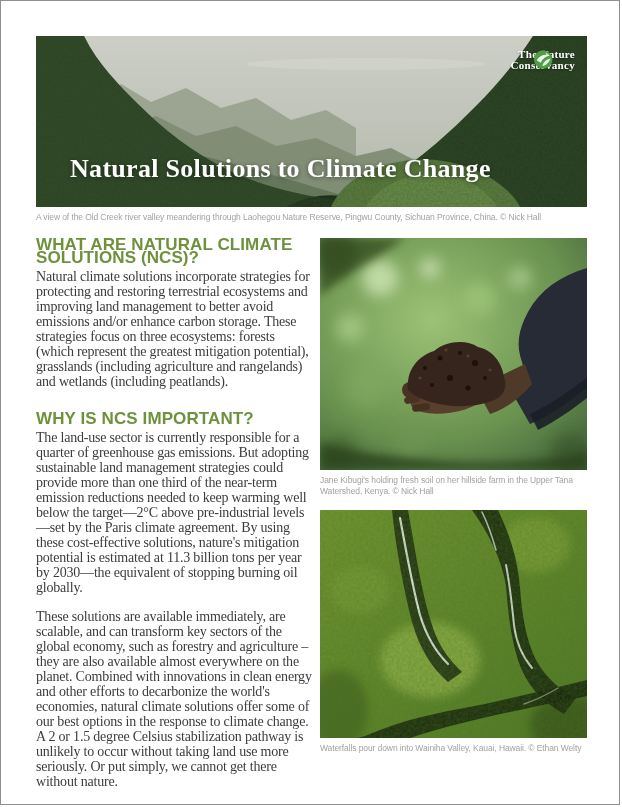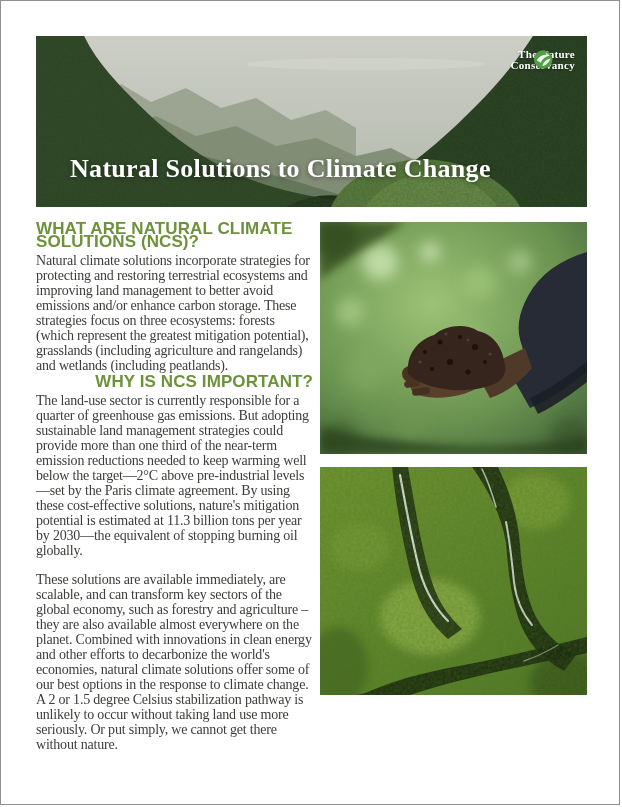--- a/index.html
+++ b/index.html
@@ -36,21 +36,21 @@
   }
   
   .content{display:flex;justify-content:space-between;margin-top:15px;width:551px;}
   .col-left{width:277px;}
   .col-right{width:267px;}
   .sec-h{
     margin:0 0 5px 0;
     font-size:17px;line-height:13px;font-weight:bold;
     color:#6e923c;letter-spacing:.1px;
   }
-  .sec-h.mt{margin-top:2px;text-align:right;}
+  .sec-h.mt{margin-top:23px;}
   .body-p{
     margin:0;color:#3c3c3a;
     font-family:"Liberation Serif",serif;
     font-size:14px;line-height:15px;letter-spacing:-.2px;
   }
   .body-p.gap{margin-top:14px;}
   .photo{position:relative;width:267px;overflow:hidden;background:#4d7330;}
   .photo svg{display:block;width:100%;height:100%;}
   .photo.p1{height:232px;}
   .photo.p2{height:228px;margin-top:13px;}
@@ -100,20 +100,21 @@
       </div>
       <svg class="logo-globe" viewBox="0 0 26 26">
         <circle cx="13" cy="13" r="11.5" fill="#4f9e45"></circle>
         <path d="M5,14 C9,8 15,6 21,8 C16,9 12,12 10,17 C8,16 6,15 5,14 Z" fill="#ffffff" opacity="0.92"></path>
         <path d="M12,20 C14,15 18,12 22,12 C20,17 17,20 13,21 Z" fill="#ffffff" opacity="0.85"></path>
         <path d="M16,4 C18,5 20,7 21,9 L17,8 Z" fill="#ffffff" opacity="0.7"></path>
       </svg>
     </div>
     <h1 class="hero-title">Natural Solutions to Climate Change</h1>
   </div>
+  <p class="caption">A view of the Old Creek river valley meandering through Laohegou Nature Reserve, Pingwu County, Sichuan Province, China. © Nick Hall</p>
 
   <div class="content">
 
     <div class="col-left">
       <h2 class="sec-h">WHAT ARE NATURAL CLIMATE SOLUTIONS (NCS)?</h2>
       <p class="body-p">Natural climate solutions incorporate strategies for protecting and restoring terrestrial ecosystems and improving land management to better avoid emissions and/or enhance carbon storage. These strategies focus on three ecosystems: forests (which represent the greatest mitigation potential), grasslands (including agriculture and rangelands) and wetlands (including peatlands).</p>
       <h2 class="sec-h mt">WHY IS NCS IMPORTANT?</h2>
       <p class="body-p">The land-use sector is currently responsible for a quarter of greenhouse gas emissions. But adopting sustainable land management strategies could provide more than one third of the near-term emission reductions needed to keep warming well below the target—2°C above pre-industrial levels—set by the Paris climate agreement. By using these cost-effective solutions, nature's mitigation potential is estimated at 11.3 billion tons per year by 2030—the equivalent of stopping burning oil globally.</p>
       <p class="body-p gap">These solutions are available immediately, are scalable, and can transform key sectors of the global economy, such as forestry and agriculture – they are also available almost everywhere on the planet. Combined with innovations in clean energy and other efforts to decarbonize the world's economies, natural climate solutions offer some of our best options in the response to climate change. A 2 or 1.5 degree Celsius stabilization pathway is unlikely to occur without taking land use more seriously. Or put simply, we cannot get there without nature.</p>
     </div>
@@ -171,20 +172,21 @@
               <circle cx="148" cy="150" r="2.5"></circle>
           </g>
           <g fill="#5d4633" opacity="0.8">
             <circle cx="126" cy="112" r="1.6"></circle>
               <circle cx="148" cy="118" r="1.6"></circle>
               <circle cx="100" cy="140" r="1.6"></circle>
               <circle cx="170" cy="132" r="1.6"></circle>
           </g>
         </svg>
       </div>
+      <p class="caption">Jane Kibugi's holding fresh soil on her hillside farm in the Upper Tana Watershed, Kenya. © Nick Hall</p>
 
       <div class="photo p2">
         <svg viewBox="0 0 267 228" preserveAspectRatio="none">
           <defs>
             <linearGradient id="wbg" x1="0" y1="0" x2="1" y2="1">
               <stop offset="0" stop-color="#72992f"></stop>
                 <stop offset="1" stop-color="#4f7a24"></stop>
             </linearGradient>
             <filter id="nz2" x="0" y="0" width="100%" height="100%">
               <feTurbulence type="fractalNoise" baseFrequency="0.35" numOctaves="3" seed="4"></feTurbulence>
@@ -207,16 +209,17 @@
           <path d="M267,170 C235,178 200,186 165,194 C130,201 95,206 60,220 C48,225 40,228 36,228 L90,228 C120,218 160,208 200,200 C226,194 250,190 267,186 Z" fill="#142209" opacity="0.9"></path>
           <g fill="none" stroke="#eef5f2" stroke-linecap="round">
             <path d="M80,8 C86,40 92,75 100,105 C106,125 116,142 128,154" stroke-width="2.2" opacity="0.95"></path>
             <path d="M186,55 C190,75 192,95 194,115 C196,132 202,146 212,158" stroke-width="2" opacity="0.9"></path>
             <path d="M162,2 C168,14 172,26 176,40" stroke-width="1.6" opacity="0.8"></path>
             <path d="M238,178 C228,184 216,190 204,194" stroke-width="1.4" opacity="0.5"></path>
           </g>
           <rect width="267" height="228" filter="url(#nz2)" opacity="0.85"></rect>
         </svg>
       </div>
+      <p class="caption">Waterfalls pour down into Wainiha Valley, Kauai, Hawaii.  © Ethan Welty</p>
 
     </div>
   </div>
 </div>
 
 </body></html>

